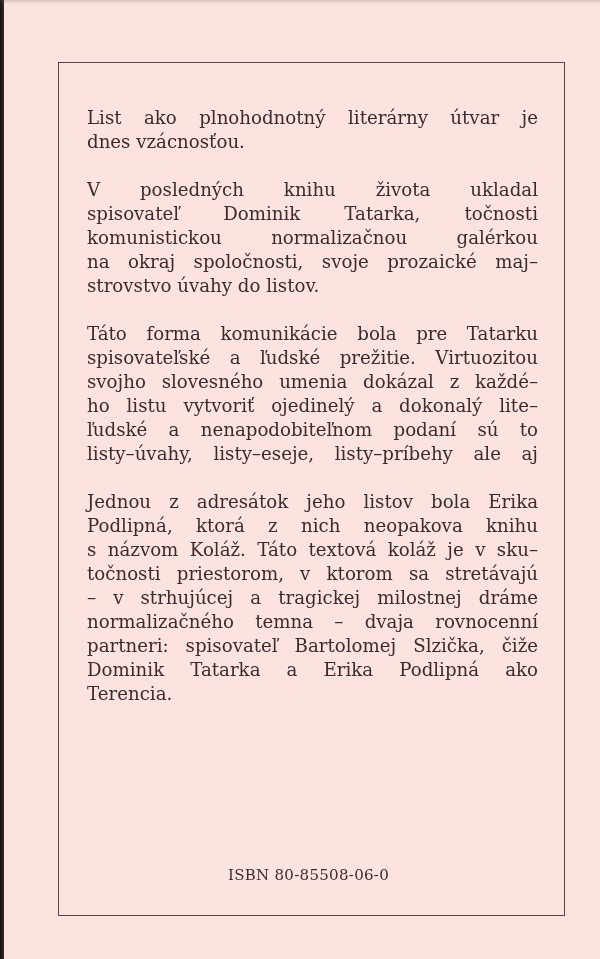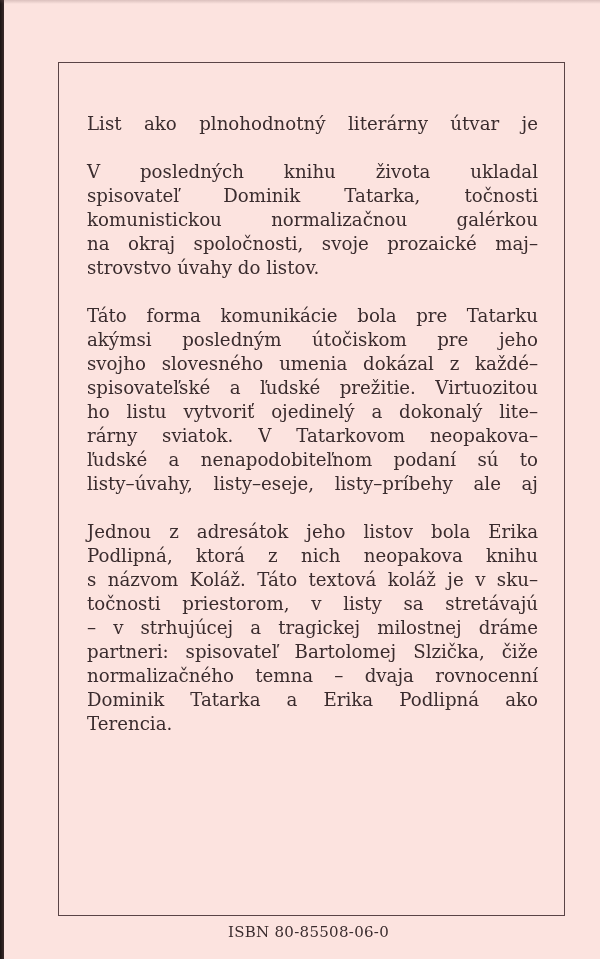--- a/index.html
+++ b/index.html
@@ -20,74 +20,73 @@
     }
     .frame {
       position: absolute;
       left: 58px; top: 62px;
       width: 507px; height: 854px;
       border: 1.5px solid #5a4446;
       box-sizing: border-box;
     }
     .text-block {
       position: absolute;
-      left: 87px; top: 112px;
+      left: 87px; top: 106px;
       width: 451px;
       font-size: 18.2px;
       line-height: 24px;
       text-align: justify;
       text-align-last: left;
       letter-spacing: 0px;
     }
     .para { margin: 0 0 24px 0; }
     .line { display: block; text-align: justify; text-align-last: justify; white-space: nowrap; }
     .line.last { text-align-last: left; }
     .isbn {
       position: absolute;
-      left: 58px; width: 501px; top: 923px;
+      left: 58px; width: 501px; top: 866px;
       text-align: center;
       font-size: 15px;
       letter-spacing: 0.3px;
     }
   </style>
 </head>
 <body>
 
 <div class="left-edge"></div>
 <div class="top-shadow"></div>
 
 <div class="frame"></div>
 
 <div class="text-block">
   <div class="para">
     <span class="line">List ako plnohodnotný literárny útvar je</span>
+    <span class="line last">dnes vzácnosťou.</span>
   </div>
   <div class="para">
     <span class="line">V posledných knihu života ukladal</span>
     <span class="line">spisovateľ Dominik Tatarka, točnosti</span>
     <span class="line">komunistickou normalizačnou galérkou</span>
     <span class="line">na okraj spoločnosti, svoje prozaické maj–</span>
     <span class="line last">strovstvo úvahy do listov.</span>
   </div>
   <div class="para">
     <span class="line">Táto forma komunikácie bola pre Tatarku</span>
-    <span class="line">akýmsi posledným útočiskom pre jeho</span>
+    <span class="line">spisovateľské a ľudské prežitie. Virtuozitou</span>
     <span class="line">svojho slovesného umenia dokázal z každé–</span>
-    <span class="line">spisovateľské a ľudské prežitie. Virtuozitou</span>
     <span class="line">ho listu vytvoriť ojedinelý a dokonalý lite–</span>
-    <span class="line">rárny sviatok. V Tatarkovom neopakova–</span>
     <span class="line">ľudské a nenapodobiteľnom podaní sú to</span>
     <span class="line">listy–úvahy, listy–eseje, listy–príbehy ale aj</span>
   </div>
   <div class="para">
     <span class="line">Jednou z adresátok jeho listov bola Erika</span>
     <span class="line">Podlipná, ktorá z nich neopakova knihu</span>
     <span class="line">s názvom Koláž. Táto textová koláž je v sku–</span>
-    <span class="line">točnosti priestorom, v listy sa stretávajú</span>
+    <span class="line">točnosti priestorom, v ktorom sa stretávajú</span>
     <span class="line">– v strhujúcej a tragickej milostnej dráme</span>
+    <span class="line">normalizačného temna – dvaja rovnocenní</span>
     <span class="line">partneri: spisovateľ Bartolomej Slzička, čiže</span>
-    <span class="line">normalizačného temna – dvaja rovnocenní</span>
     <span class="line">Dominik Tatarka a Erika Podlipná ako</span>
     <span class="line last">Terencia.</span>
   </div>
 </div>
 
 <div class="isbn">ISBN 80-85508-06-0</div>
 
 </body></html>

